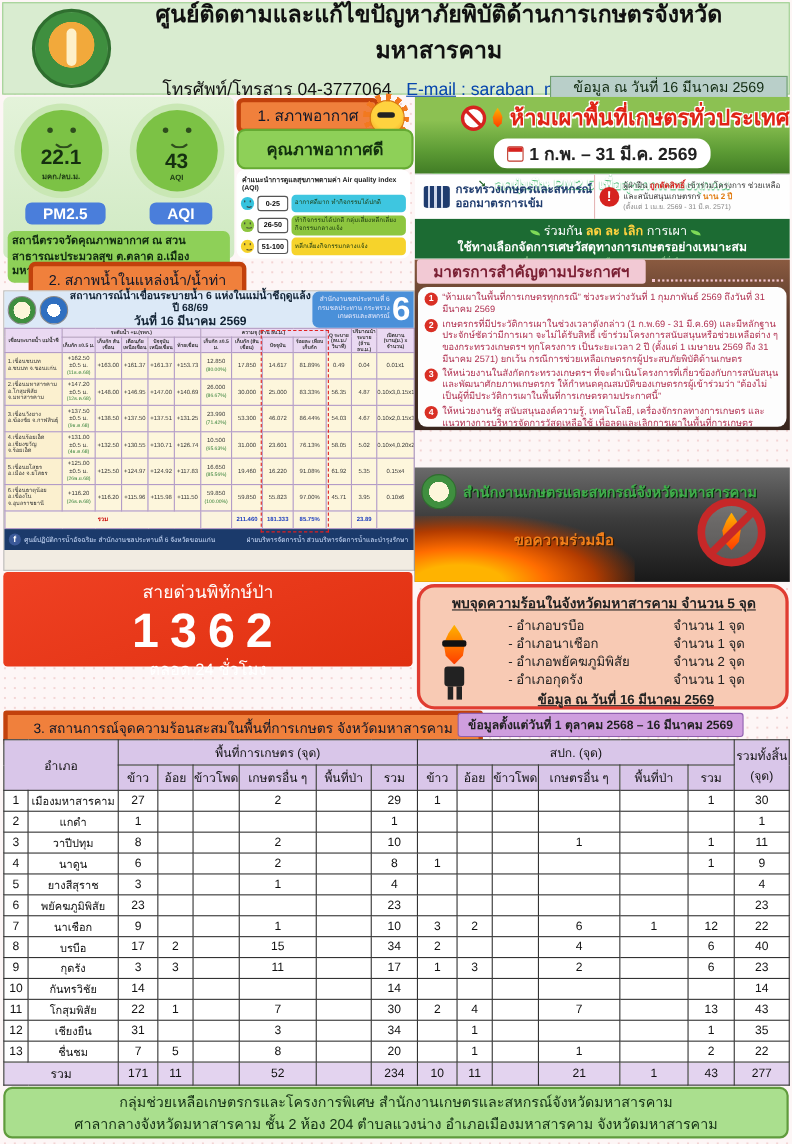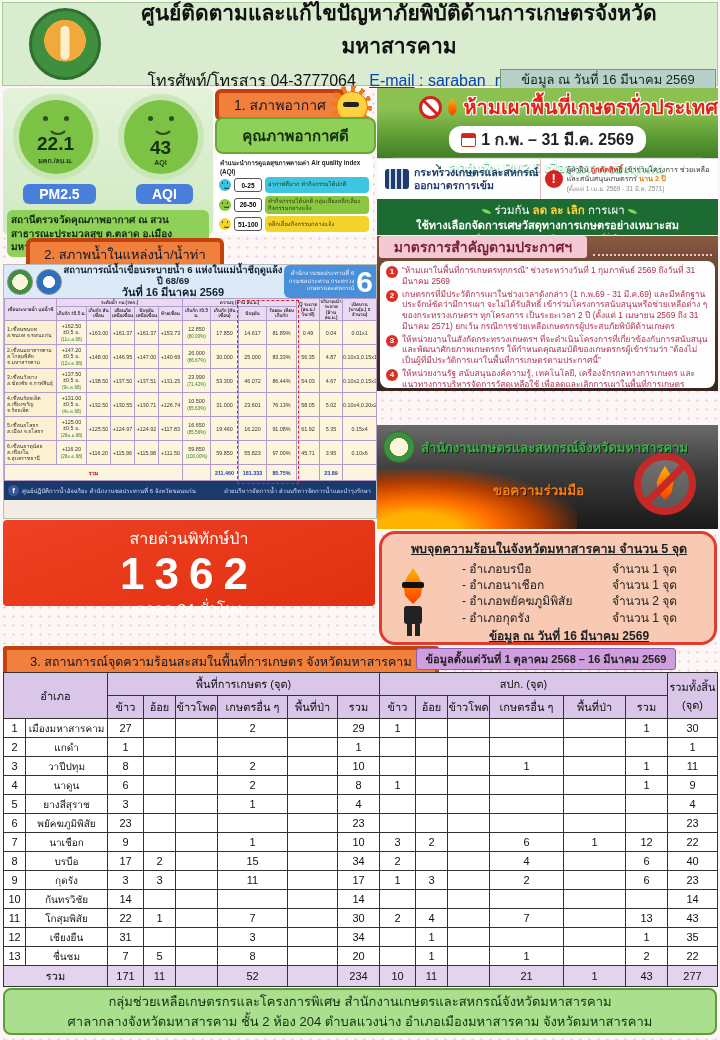--- a/index.html
+++ b/index.html
@@ -166,21 +166,21 @@
   
   .fireb{left:377px;top:425px;width:341px;height:104px;overflow:hidden;
       background:linear-gradient(180deg,#6a6a6a 0,#3c3c3c 45%,#191919 100%);}
   .fireb::before{content:"";position:absolute;left:0;bottom:0;width:200px;height:60px;
       background:radial-gradient(ellipse at 20% 100%,#ffb300 0 18%,#ff6d00 35%,#b33c00 55%,transparent 75%);}
   .fb-row{position:relative;display:flex;align-items:center;padding:6px 6px 0 6px;}
   .fb-logo{width:30px;height:30px;border-radius:50%;flex:none;margin-right:6px;
       background:radial-gradient(circle,#fdf6da 0 42%,#3f8f3f 43% 100%);border:1px solid #2f6f2f;}
   .fb-org{font-size:13px;font-weight:bold;color:#3fae4a;text-shadow:1px 1px 0 #08290c;}
   .fb-coop{position:relative;font-size:13.5px;font-weight:bold;color:#f07f1a;text-shadow:1px 1px 0 #3a1a00;
-      margin:16px 0 0 116px;}
+      margin:16px 0 0 90px;}
   .noburn{position:absolute;right:22px;top:28px;width:62px;height:62px;border:7px solid #c62828;border-radius:50%;
       background:rgba(250,245,240,0.25);box-sizing:border-box;}
   .noburn .flame{width:26px;height:34px;margin:6px 0 0 11px;}
   .noburn::after{content:"";position:absolute;left:-4px;top:21px;width:56px;height:7px;background:#c62828;transform:rotate(-45deg);}
 
   
   .hotspots{left:379px;top:531px;width:338px;height:114px;background:#f8cab4;border:3px solid #e03c31;
       border-radius:16px;box-sizing:border-box;padding:5px 10px 0 12px;}
   .hs-title{font-size:12.5px;font-weight:bold;color:#222;text-align:center;}
   .hs-title u{text-decoration:underline;}

